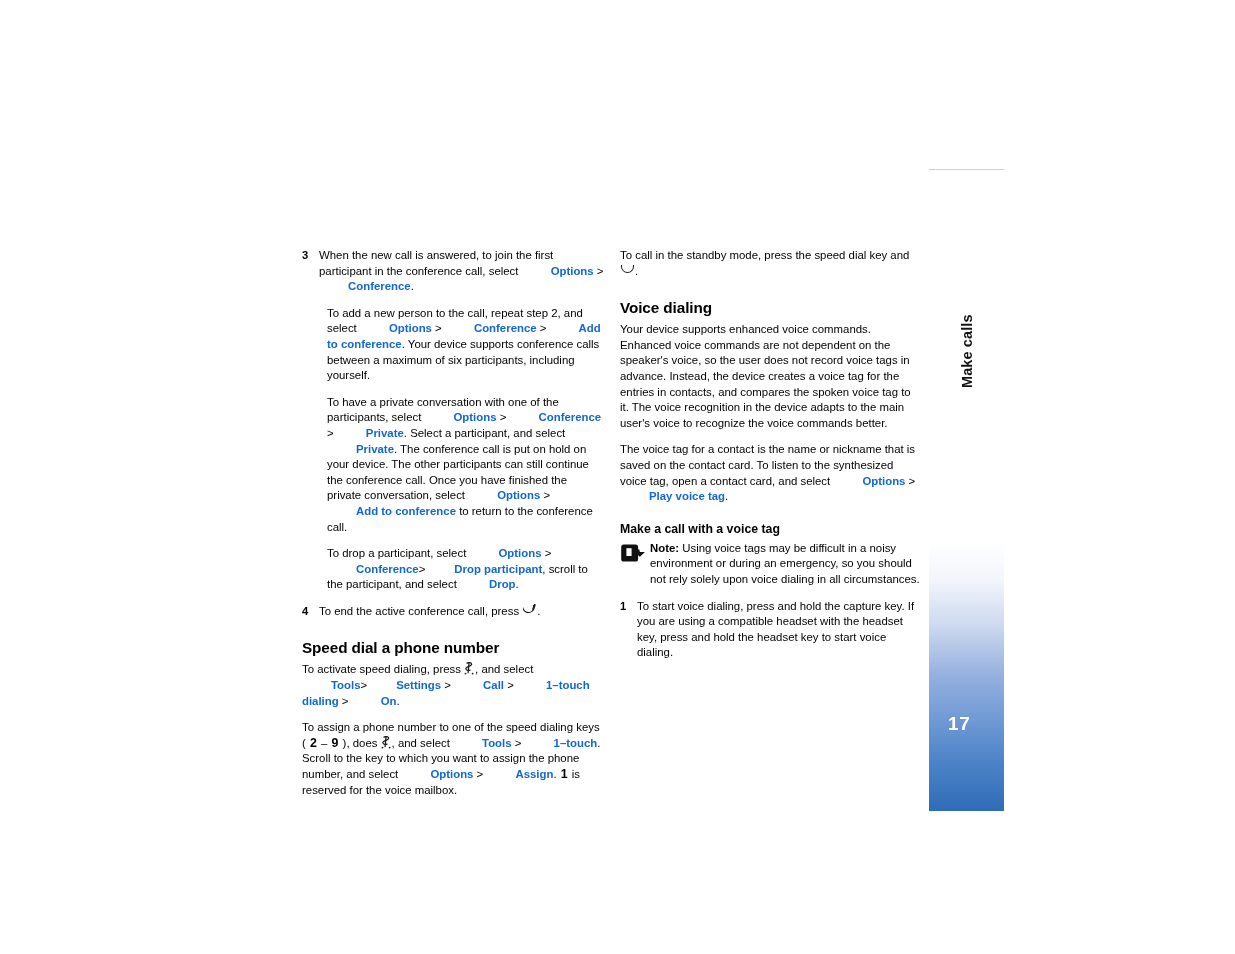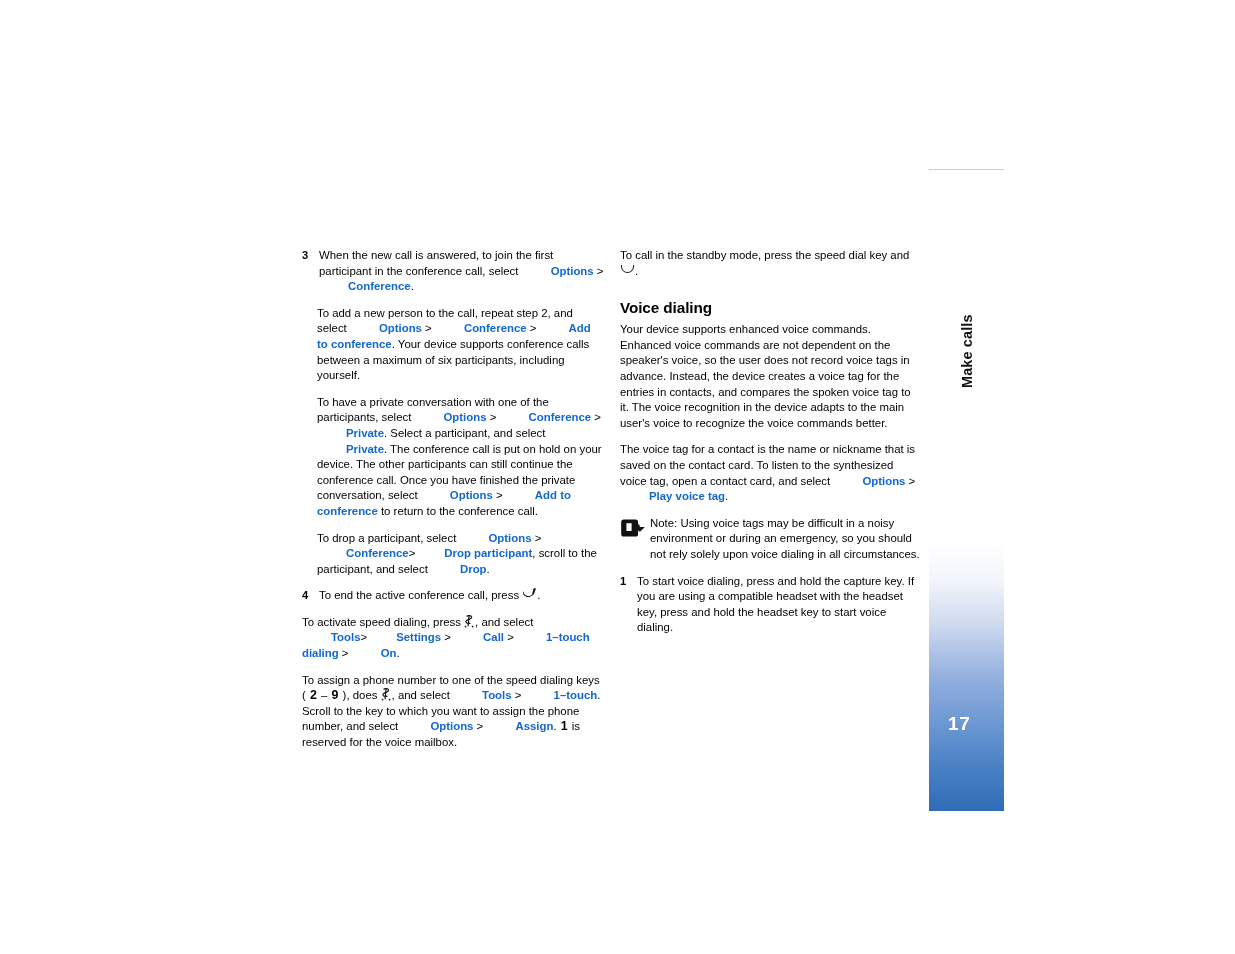--- a/index.html
+++ b/index.html
@@ -46,21 +46,21 @@
   }
   .step-num {
     font-weight: bold;
     width: 17px;
     flex: 0 0 17px;
     font-size: 11.2px;
   }
   .step-body { flex: 1 1 auto; }
 
   
-  .indent { margin-left: 15px; }
+  .indent { margin-left: 25px; }
 
   
   h2.heading {
     font-size: 15.3px;
     font-weight: bold;
     letter-spacing: -0.1px;
     margin: 19px 0 4px 0;
     line-height: 20px;
   }
   h3.subheading {
@@ -70,21 +70,21 @@
     line-height: 16px;
   }
 
   
   .lnk {
     color: #1268d3;
     font-weight: bold;
     padding-left: 29px;
   }
   .gt { color: #000000; font-weight: normal; }
-  .b  { font-weight: normal; }
+  .b  { font-weight: bold; }
   .keycap {
     font-weight: bold;
     font-size: 12.4px;
     padding: 0 1px;
   }
 
   
   .glyph {
     display: inline-block;
     vertical-align: -1px;
@@ -218,20 +218,21 @@
 
     <p class="para indent"><span>To have a private conversation with one of the participants, select </span><span class="lnk">Options</span><span class="gt"> &gt; </span><span class="lnk">Conference</span><span class="gt"> &gt; </span><span class="lnk">Private</span><span>. Select a participant, and select </span><span class="lnk">Private</span><span>. The conference call is put on hold on your device. The other participants can still continue the conference call. Once you have finished the private conversation, select </span><span class="lnk">Options</span><span class="gt"> &gt; </span><span class="lnk">Add to conference</span><span> to return to the conference call.</span></p>
 
     <p class="para indent"><span>To drop a participant, select </span><span class="lnk">Options</span><span class="gt"> &gt; </span><span class="lnk">Conference</span><span class="gt">&gt;</span><span class="lnk">Drop participant</span><span>, scroll to the participant, and select </span><span class="lnk">Drop</span><span>.</span></p>
 
     <div class="step">
       <div class="step-num">4</div>
       <div class="step-body"><span>To end the active conference call, press </span><span class="glyph glyph-end"></span><span>.</span></div>
     </div>
 
+    <h2 class="heading">Speed dial a phone number</h2>
 
     <p class="para"><span>To activate speed dialing, press </span><span class="glyph glyph-menu"><svg width="11" height="13" viewBox="0 0 11 13">
             <path d="M3.0 1.1 C5.0 0.0 7.4 0.7 7.6 2.1 C7.8 3.5 6.0 4.1 4.4 4.6 C2.8 5.1 1.6 5.9 2.0 7.1 C2.4 8.3 4.4 8.6 6.1 8.1" fill="none" stroke="#1a1a1a" stroke-width="1.25" stroke-linecap="round"></path>
             <path d="M5.1 0.2 L4.1 10.6" fill="none" stroke="#1a1a1a" stroke-width="1.25" stroke-linecap="round"></path>
             <circle cx="1.5" cy="11.6" r="0.9" fill="#1a1a1a"></circle>
             <circle cx="8.6" cy="11.6" r="0.9" fill="#1a1a1a"></circle>
           </svg></span><span>, and select </span><span class="lnk">Tools</span><span class="gt">&gt;</span><span class="lnk">Settings</span><span class="gt"> &gt; </span><span class="lnk">Call</span><span class="gt"> &gt; </span><span class="lnk">1–touch dialing</span><span class="gt"> &gt; </span><span class="lnk">On</span><span>.</span></p>
 
     <p class="para"><span>To assign a phone number to one of the speed dialing keys ( </span><span class="keycap">2</span><span> – </span><span class="keycap">9</span><span> ), does </span><span class="glyph glyph-menu"><svg width="11" height="13" viewBox="0 0 11 13">
             <path d="M3.0 1.1 C5.0 0.0 7.4 0.7 7.6 2.1 C7.8 3.5 6.0 4.1 4.4 4.6 C2.8 5.1 1.6 5.9 2.0 7.1 C2.4 8.3 4.4 8.6 6.1 8.1" fill="none" stroke="#1a1a1a" stroke-width="1.25" stroke-linecap="round"></path>
@@ -245,20 +246,21 @@
   <div class="col col-right">
 
     <p class="para"><span>To call in the standby mode, press the speed dial key and </span><span class="glyph glyph-call"></span><span>.</span></p>
 
     <h2 class="heading">Voice dialing</h2>
 
     <p class="para">Your device supports enhanced voice commands. Enhanced voice commands are not dependent on the speaker's voice, so the user does not record voice tags in advance. Instead, the device creates a voice tag for the entries in contacts, and compares the spoken voice tag to it. The voice recognition in the device adapts to the main user's voice to recognize the voice commands better.</p>
 
     <p class="para"><span>The voice tag for a contact is the name or nickname that is saved on the contact card. To listen to the synthesized voice tag, open a contact card, and select </span><span class="lnk">Options</span><span class="gt"> &gt; </span><span class="lnk">Play voice tag</span><span>.</span></p>
 
+    <h3 class="subheading">Make a call with a voice tag</h3>
 
     <div class="note">
       <div class="note-icon">
         <svg width="27" height="19" viewBox="0 0 27 19">
           <path d="M1.2 3.0 A2.6 2.6 0 0 1 3.8 0.4 H15.5 A2.6 2.6 0 0 1 18.1 3.0 V15.0 A2.6 2.6 0 0 1 15.5 17.6 H3.8 A2.6 2.6 0 0 1 1.2 15.0 Z" fill="#111111"></path>
           <path d="M6.4 4.2 H11.6 V12.0 H6.4 Z" fill="#ffffff"></path>
           <path d="M11.6 5.6 H19.4 V8.0 H24.8 L19.9 12.7 L15.1 8.0 H19.4" fill="#111111"></path>
           <path d="M15.0 6.4 H19.6 V8.2 H24.3 L19.7 12.6 L15.1 8.2 H19.6 Z" fill="#111111"></path>
         </svg>
       </div>

